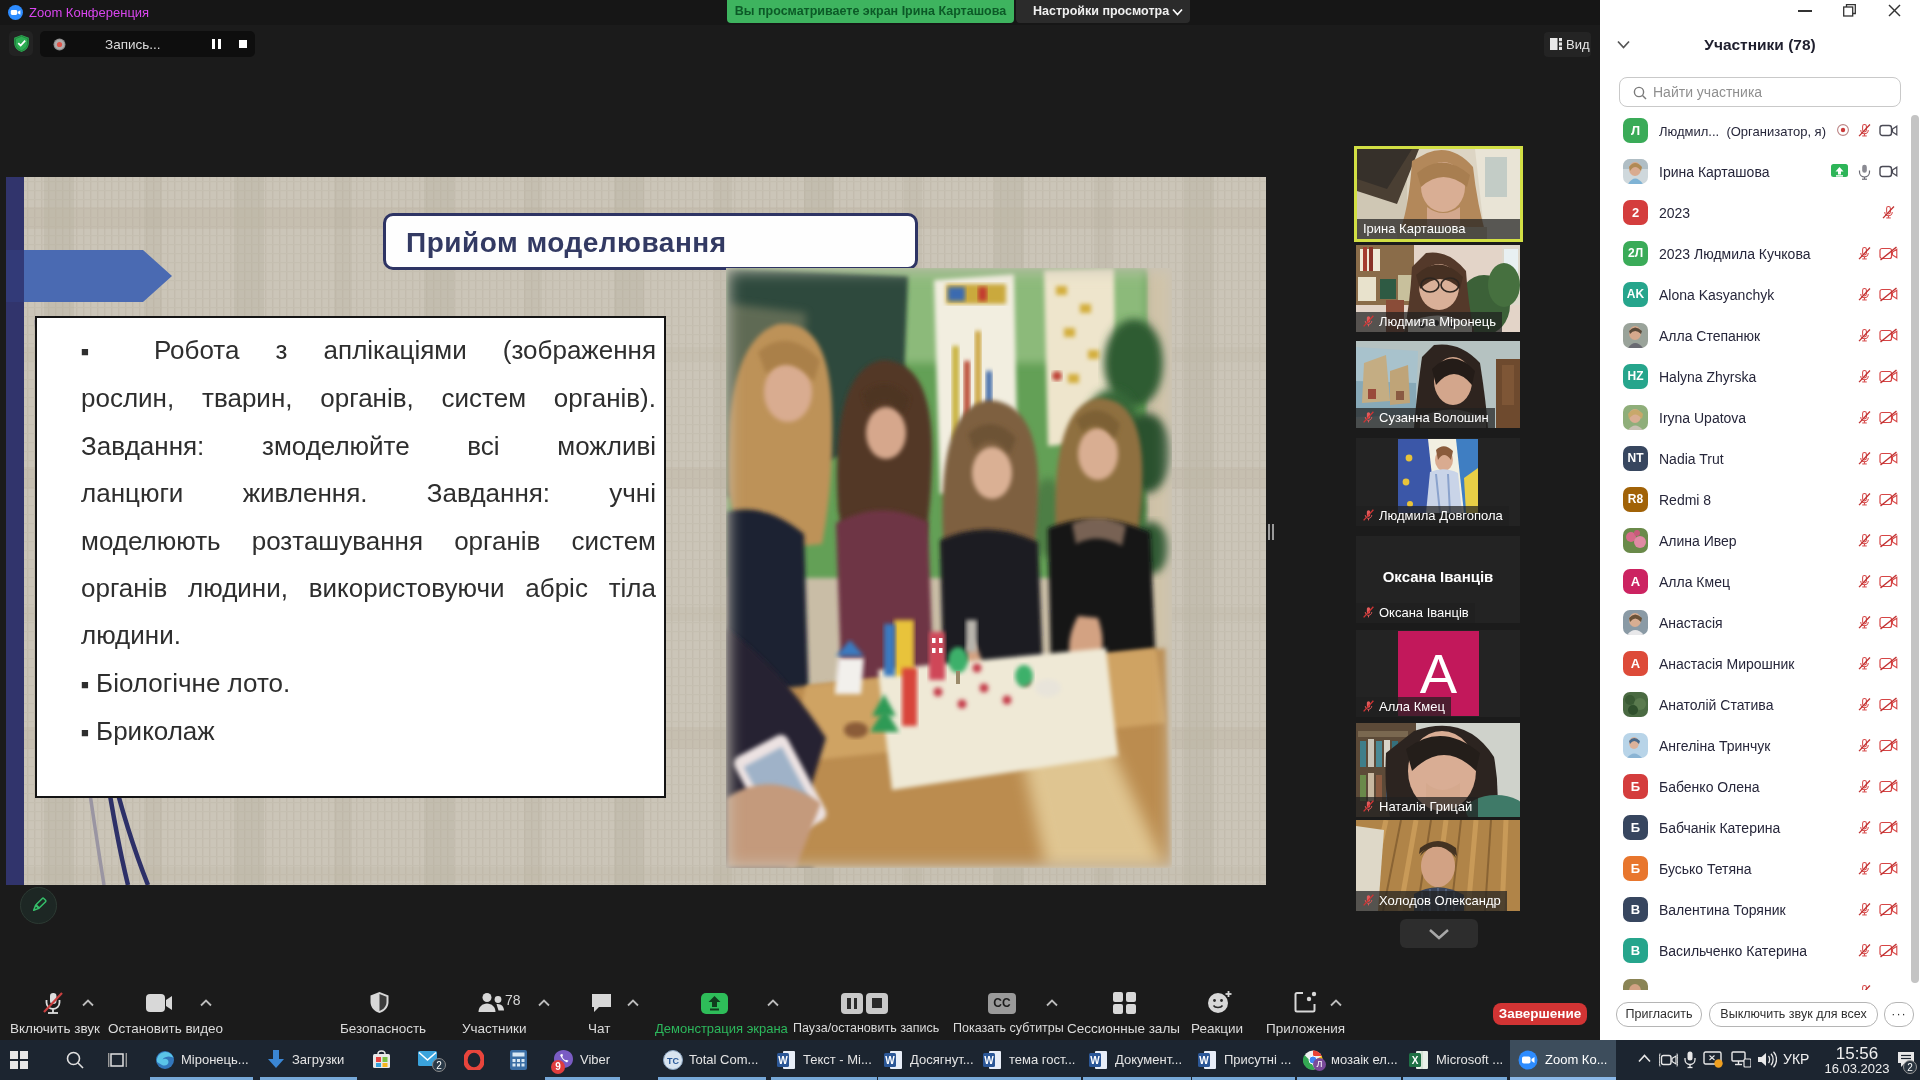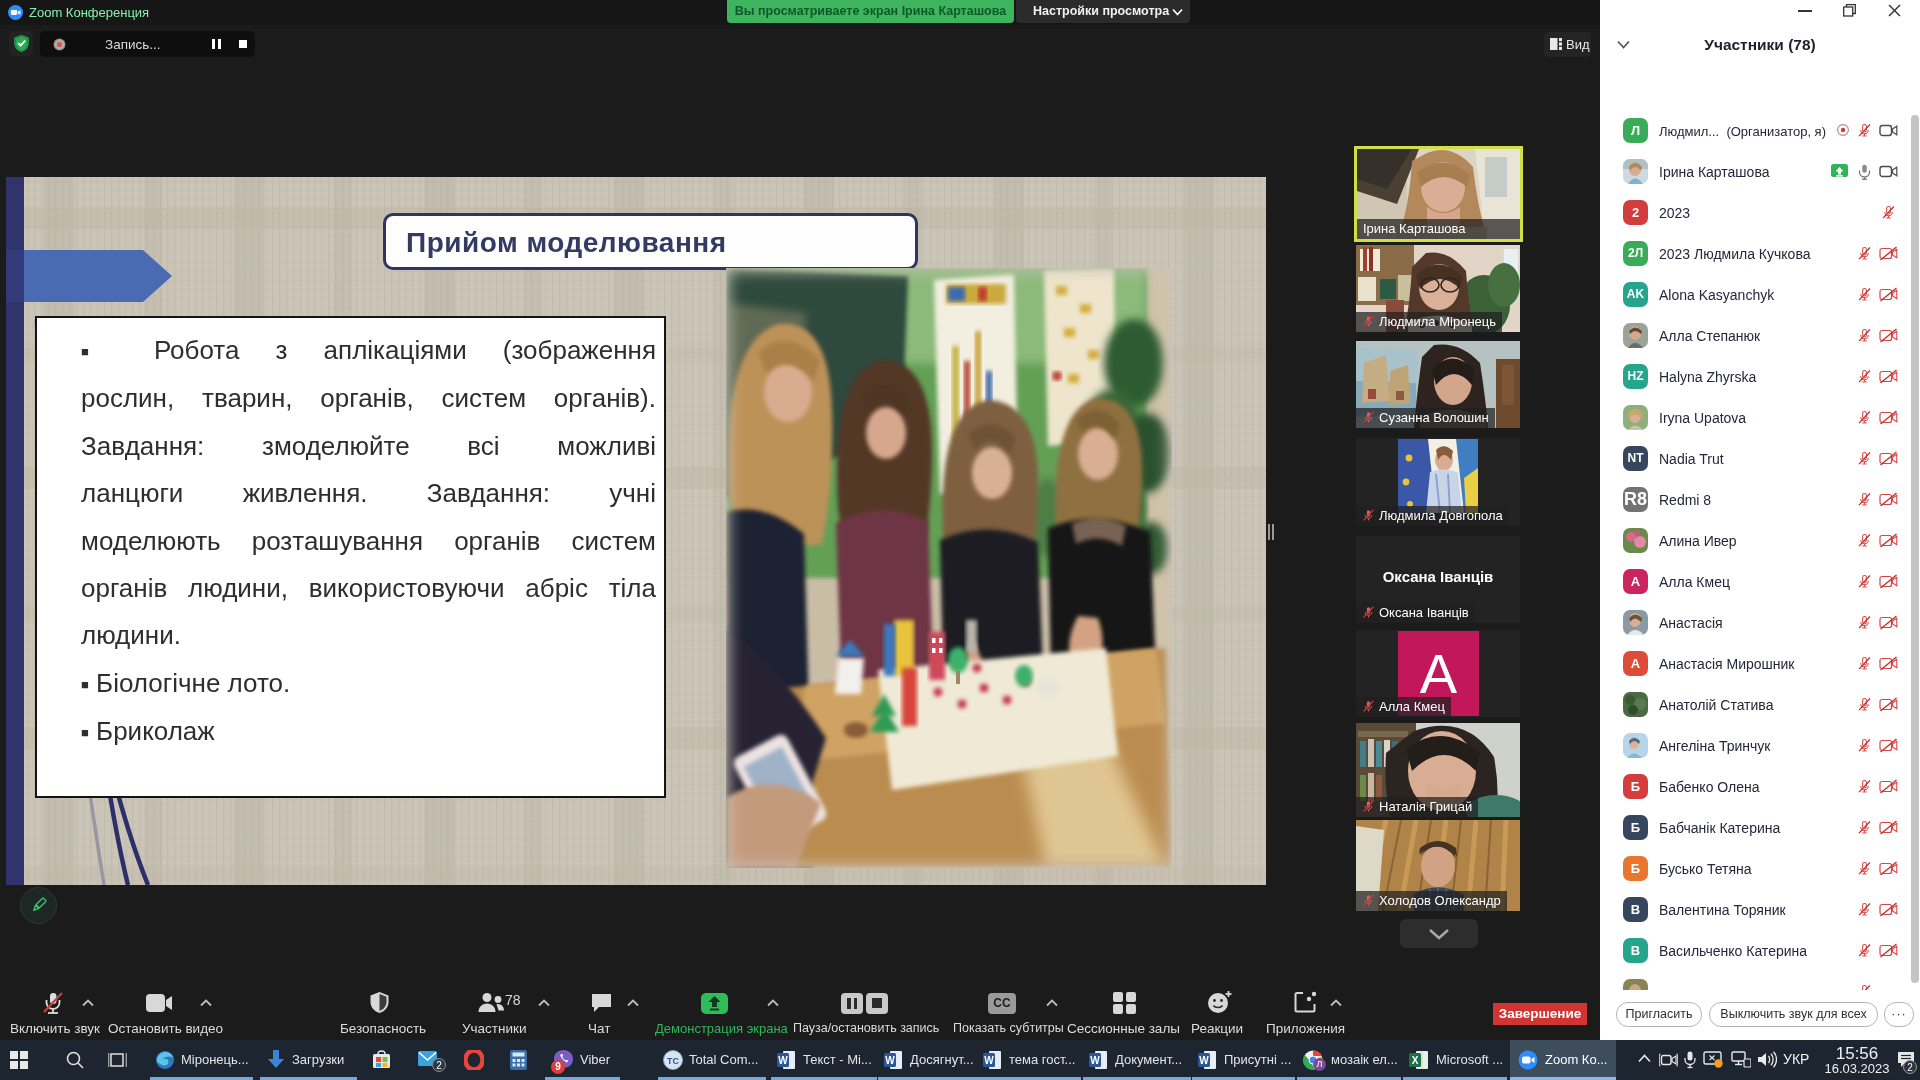--- a/index.html
+++ b/index.html
@@ -2,21 +2,21 @@
 <html><head>
 <meta charset="utf-8">
 <style>
 * { margin:0; padding:0; box-sizing:border-box; }
 html,body { width:1920px; height:1080px; overflow:hidden; background:#000; font-family:"Liberation Sans", sans-serif; }
 #stage { position:relative; width:1920px; height:1080px; background:#1b1b1b; }
 .abs { position:absolute; }
 
 
 #titlebar { position:absolute; left:0; top:0; width:1600px; height:25px; background:#161616; }
-#ttext { position:absolute; left:29px; top:5px; color:#86efac; font-size:13px; }
+#ttext { position:absolute; left:29px; top:5px; color:#d946ef; font-size:13px; }
 #greenbadge { position:absolute; left:727px; top:0; width:287px; height:23px; background:#3eb45f; border-radius:0 0 4px 4px; color:#0c5a27; font-weight:bold; font-size:12.5px; text-align:center; line-height:23px; white-space:nowrap; }
 #viewopts { position:absolute; left:1016px; top:0; width:174px; height:23px; background:#2b2b2b; border-radius:0 0 4px 4px; color:#f0f0f0; font-weight:bold; font-size:12.5px; text-align:left; line-height:23px; padding-left:17px; white-space:nowrap;}
 
 #shieldbtn { position:absolute; left:9px; top:31px; width:24px; height:25px; background:#232323; border-radius:5px; }
 #recpill { position:absolute; left:40px; top:31px; width:215px; height:26px; background:#0e0e0e; border-radius:5px; }
 #rectext { position:absolute; left:65px; top:6px; color:#ddd; font-size:13.5px; }
 #vidbtn { position:absolute; left:1544px; top:32px; width:47px; height:25px; background:#242424; border-radius:4px; }
 #vidtext { position:absolute; left:22px; top:5px; color:#e8e8e8; font-size:13px; }
 
 
@@ -39,21 +39,21 @@
 .thumb { position:absolute; left:1356px; width:164px; background:#232323; overflow:hidden; }
 .nlabel { position:absolute; left:0; bottom:0; height:20px; background:rgba(32,32,32,0.72); color:#fff; font-size:13px; line-height:20px; padding:0 6px; white-space:nowrap; }
 .micoff { display:inline-block; width:13px; height:13px; vertical-align:-2px; margin-right:4px; }
 #chevbtn { position:absolute; left:1400px; top:919px; width:78px; height:29px; background:#2d2d2d; border-radius:6px; }
 #rhandle { position:absolute; left:1268px; top:524px; width:7px; height:16px; }
 
 
 .tlabel { position:absolute; color:#dcdcdc; font-size:13.5px; top:1021px; white-space:nowrap; }
 .tgreen { color:#2cb85c; }
 .chev { position:absolute; width:12px; height:8px; top:999px; }
-#endbtn { position:absolute; left:1493px; top:1003px; width:94px; height:22px; background:#d23434; border-radius:0; color:#fff; font-weight:bold; font-size:13.5px; text-align:center; line-height:22px; }
+#endbtn { position:absolute; left:1493px; top:1003px; width:94px; height:22px; background:#d23434; border-radius:8px; color:#fff; font-weight:bold; font-size:13.5px; text-align:center; line-height:22px; }
 
 
 #panel { position:absolute; left:1600px; top:0; width:320px; height:1040px; background:#fff; }
 #ptitle { position:absolute; left:0; top:36px; width:320px; text-align:center; font-weight:bold; font-size:15.5px; color:#1f1f2e; }
 #searchbox { position:absolute; left:19px; top:77px; width:282px; height:30px; border:1px solid #c9c9c9; border-radius:8px; background:#fff; }
 #ssearch { position:absolute; left:33px; top:6px; color:#8f8f8f; font-size:14px; }
 .prow { position:absolute; left:0; width:300px; height:41px; }
 .pav { position:absolute; left:23px; top:0; width:25px; height:25px; border-radius:7px; color:#fff; font-weight:bold; font-size:12px; text-align:center; line-height:25px; overflow:hidden;}
 .pname { position:absolute; left:59px; top:5px; font-size:14px; color:#26263a; white-space:nowrap; }
 .ric { position:absolute; top:5px; }
@@ -591,20 +591,27 @@
         <polyline points="3.5,3 3.5,0.7 12.3,0.7 12.3,9.5 9.7,9.5" fill="none" stroke="#333" stroke-width="1.3"></polyline>
       </svg>
 <svg class="abs" style="left:288px; top:4px;" width="13" height="13" viewBox="0 0 13 13">
         <line x1="1" y1="1" x2="12" y2="12" stroke="#333" stroke-width="1.4"></line>
         <line x1="12" y1="1" x2="1" y2="12" stroke="#333" stroke-width="1.4"></line>
       </svg>
 <svg class="abs" style="left:17px; top:40px;" width="13" height="9" viewBox="0 0 13 9">
         <polyline points="1,1.5 6.5,7.5 12,1.5" stroke="#555" stroke-width="1.7" fill="none"></polyline>
       </svg>
 <div id="ptitle">Участники (78)</div>
+<div id="searchbox">
+        <svg class="abs" style="left:13px; top:8px;" width="14" height="14" viewBox="0 0 14 14">
+          <circle cx="6" cy="6" r="4.6" fill="none" stroke="#7a7a7a" stroke-width="1.4"></circle>
+          <line x1="9.5" y1="9.5" x2="13" y2="13" stroke="#7a7a7a" stroke-width="1.4"></line>
+        </svg>
+        <div id="ssearch">Найти участника</div>
+      </div>
 <div class="prow" style="top:118px">
 <div class="pav" style="background:#3aab58; font-size:13px;">Л</div>
 <div class="pname" style="font-size:13px; top:6px;">Людмил...&nbsp; (Организатор, я)</div>
 <svg class="ric" style="left:236px" width="14" height="14" viewBox="0 0 14 14">
           <circle cx="7" cy="7" r="5.4" fill="none" stroke="#bb8484" stroke-width="1.1"></circle>
           <circle cx="7" cy="7" r="2.2" fill="#cc3b3b"></circle>
         </svg>
         <svg class="ric" style="left:257px" width="15" height="15" viewBox="0 0 16 16">
           <path d="M8 1.5c-1.2 0-2 .9-2 2v4c0 1.2.8 2 2 2s2-.8 2-2v-4c0-1.1-.8-2-2-2z" fill="none" stroke="#d64545" stroke-width="1.1"></path>
           <path d="M4 7.5c0 2.2 1.8 4 4 4s4-1.8 4-4" stroke="#d64545" fill="none" stroke-width="1.1"></path>
@@ -752,21 +759,21 @@
           <line x1="5.6" y1="13.8" x2="10.4" y2="13.8" stroke="#d64545" stroke-width="1.1"></line>
           <line x1="2.2" y1="14" x2="13.8" y2="1.6" stroke="#c03030" stroke-width="1.4"></line>
         </svg>
         <svg class="ric" style="left:279px" width="19" height="15" viewBox="0 0 19 15">
           <rect x="1" y="2.5" width="11.5" height="10" rx="2" fill="none" stroke="#d64545" stroke-width="1.2"></rect>
           <polygon points="13.5,6 17.8,3.2 17.8,11.8 13.5,9" fill="none" stroke="#d64545" stroke-width="1.1"></polygon>
           <line x1="1.5" y1="14" x2="17.5" y2="1" stroke="#c03030" stroke-width="1.4"></line>
         </svg>
 </div>
 <div class="prow" style="top:487px">
-<div class="pav" style="background:#737373; font-size:18px;">R8</div>
+<div class="pav" style="background:#a16207; font-size:12px;">R8</div>
 <div class="pname">Redmi 8</div>
 <svg class="ric" style="left:257px" width="15" height="15" viewBox="0 0 16 16">
           <path d="M8 1.5c-1.2 0-2 .9-2 2v4c0 1.2.8 2 2 2s2-.8 2-2v-4c0-1.1-.8-2-2-2z" fill="none" stroke="#d64545" stroke-width="1.1"></path>
           <path d="M4 7.5c0 2.2 1.8 4 4 4s4-1.8 4-4" stroke="#d64545" fill="none" stroke-width="1.1"></path>
           <line x1="8" y1="11.5" x2="8" y2="13.6" stroke="#d64545" stroke-width="1.1"></line>
           <line x1="5.6" y1="13.8" x2="10.4" y2="13.8" stroke="#d64545" stroke-width="1.1"></line>
           <line x1="2.2" y1="14" x2="13.8" y2="1.6" stroke="#c03030" stroke-width="1.4"></line>
         </svg>
         <svg class="ric" style="left:279px" width="19" height="15" viewBox="0 0 19 15">
           <rect x="1" y="2.5" width="11.5" height="10" rx="2" fill="none" stroke="#d64545" stroke-width="1.2"></rect>

